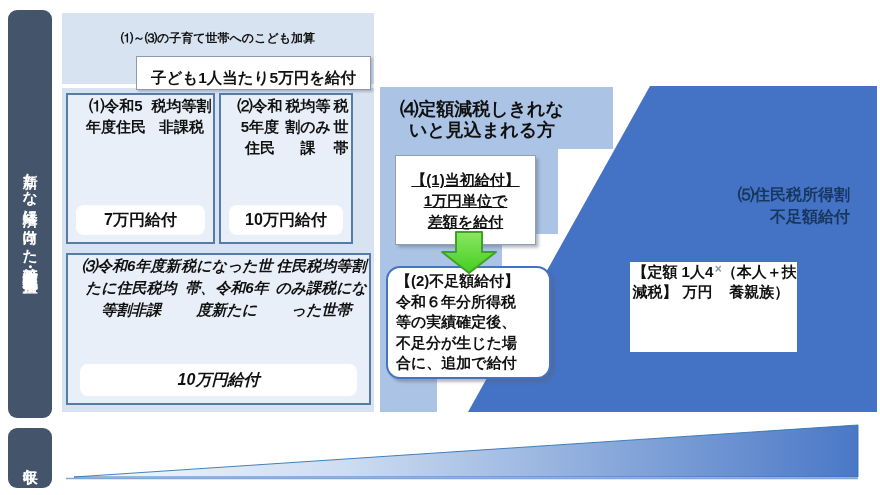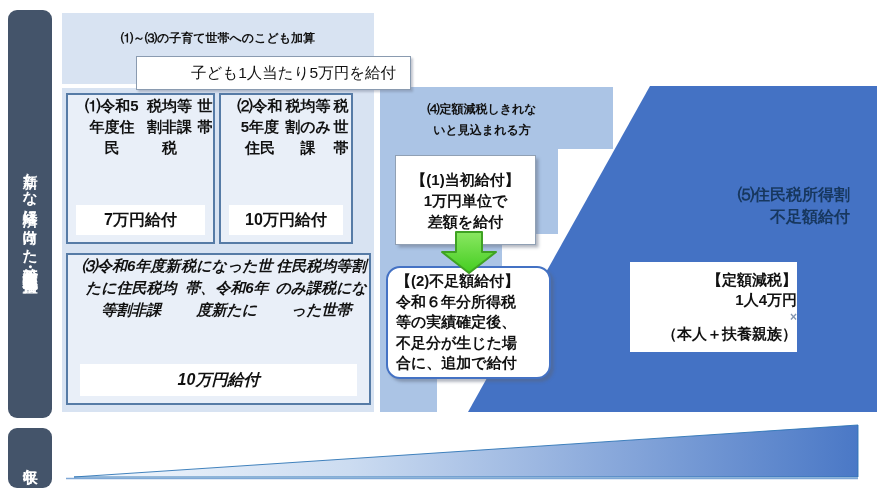--- a/index.html
+++ b/index.html
@@ -18,69 +18,69 @@
     font-size:15px;line-height:1.1;letter-spacing:1px;
   }
   #sidebar-main{left:8px;top:10px;width:44px;height:408px;}
   #sidebar-income{left:8px;top:428px;width:44px;height:60px;}
 
   
   #banner{left:62px;top:13px;width:312px;height:71px;background:#d8e3f2;}
   #banner .hd{padding-top:17px;text-align:center;font-weight:bold;font-size:12px;color:#111;}
   #note-box{
     left:136px;top:56px;width:233px;height:32px;background:#fff;border:1.5px solid #8a9bb0;
-    box-shadow:2px 2px 2px rgba(110,120,140,.4);display:flex;align-items:center;justify-content:center;
-    font-weight:normal;font-size:15.5px;color:#111;z-index:3;padding-left:40px;
+    box-shadow:2px 2px 2px rgba(110,120,140,.4);display:flex;align-items:flex-end;justify-content:center;
+    font-weight:bold;font-size:15.5px;color:#111;z-index:3;
   }
 
   
   #container123{left:62px;top:88px;width:312px;height:324px;background:#d8e3f2;}
   .hbox{border:2px solid #567ba6;background:#e9eff8;display:flex;flex-direction:column;box-sizing:border-box;z-index:2;}
   #hbox1{left:66px;top:93px;width:149px;height:151px;}
   #hbox2{left:219px;top:93px;width:134px;height:151px;}
   #hbox3{left:66px;top:253px;width:305px;height:152px;font-style:italic;}
   .hbox-title{flex:1;display:flex;flex-direction:row;justify-content:center;text-align:center;
     font-weight:bold;font-size:15px;line-height:21px;color:#111;margin-left:14px;}
   #hbox3 .hbox-title{line-height:22px;}
   .amount{background:#fff;margin:0 8px 7px;height:30px;line-height:30px;text-align:center;
-    font-weight:bold;font-size:16px;color:#111;}
+    font-weight:bold;font-size:16px;color:#111;border-radius:8px;}
   #hbox3 .amount{margin:0 12px 7px;height:32px;line-height:32px;}
 
   
   .stair{background:#abc4e5;}
   #stair1{left:380px;top:87px;width:233px;height:62px;}
   #stair2{left:380px;top:149px;width:178px;height:85px;}
   #stair3{left:380px;top:234px;width:122px;height:36px;}
   #stair4{left:380px;top:270px;width:57px;height:142px;}
 
-  #heading4{left:382px;top:99px;width:200px;text-align:center;font-weight:bold;font-size:12px;
+  #heading4{left:382px;top:99px;width:200px;text-align:center;font-weight:bold;font-size:18px;
     line-height:21px;color:#111;z-index:3;}
 
   #box-initial{
     left:395px;top:155px;width:141px;height:90px;background:#fff;border:1.5px solid #90a0b4;
     box-shadow:2.5px 2.5px 3px rgba(100,110,130,.5);box-sizing:border-box;z-index:3;
     display:flex;flex-direction:column;justify-content:center;text-align:center;
-    font-weight:bold;font-size:15px;line-height:21px;color:#111;
+    font-weight:bold;font-size:15px;line-height:21px;color:#111;text-decoration:underline;
   }
   #green-arrow{left:441px;top:231px;width:56px;height:43px;z-index:4;}
 
   #box-shortfall{
     left:386px;top:266px;width:165px;height:113px;background:#fff;border:2.5px solid #4472c4;
     border-radius:14px;box-shadow:3px 3px 3px rgba(90,100,120,.45);box-sizing:border-box;z-index:3;
     display:flex;flex-direction:column;justify-content:center;padding-left:8px;
     font-weight:bold;font-size:15px;line-height:20.5px;color:#111;
   }
 
   
   #polygon5-svg{left:460px;top:80px;width:420px;height:335px;z-index:1;}
   #label5{left:655px;top:184px;width:195px;text-align:right;color:#17375e;font-weight:bold;
     font-size:16px;line-height:22px;z-index:3;}
   #box-fixed{
     left:630px;top:262px;width:167px;height:90px;background:#fff;z-index:3;
-    display:flex;flex-direction:column;justify-content:center;text-align:right;
+    display:flex;flex-direction:row;justify-content:center;text-align:center;
     font-weight:bold;font-size:15px;line-height:20px;color:#111;
   }
   #box-fixed .mul{font-size:12px;line-height:14px;color:#8496b0;}
 
   
   #triangle-svg{left:64px;top:420px;width:796px;height:62px;z-index:1;}
 </style>
 </head>
 <body>
 
@@ -97,21 +97,20 @@
 <div id="note-box" class="abs">
   <span>子ども1人当たり5万円を給付</span>
 </div>
 
 <div id="container123" class="abs"></div>
 
 <div id="hbox1" class="abs hbox">
   <div class="hbox-title">
     <div>⑴令和5年度住民</div>
     <div>税均等割非課税</div>
-    <div>世帯</div>
   </div>
   <div class="amount">7万円給付</div>
 </div>
 
 <div id="hbox2" class="abs hbox">
   <div class="hbox-title">
     <div>⑵令和5年度住民</div>
     <div>税均等割のみ課</div>
     <div>税世帯</div>
   </div>

